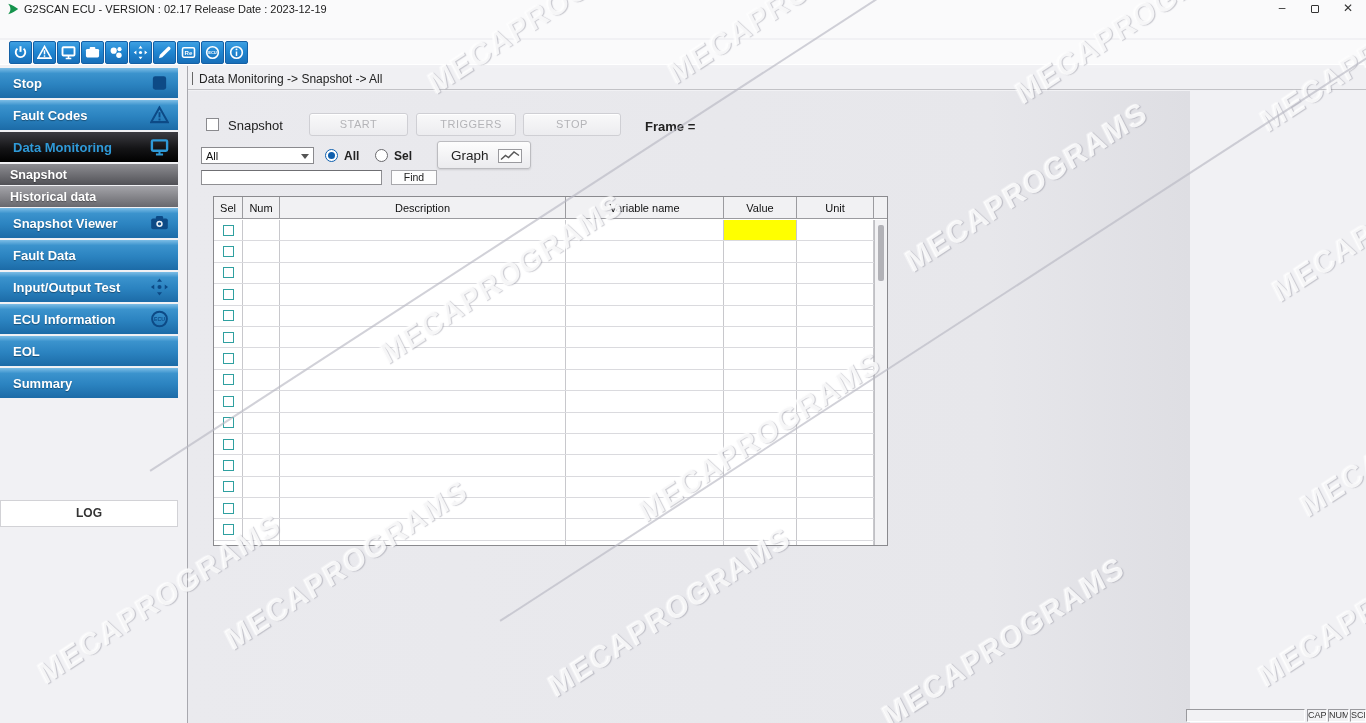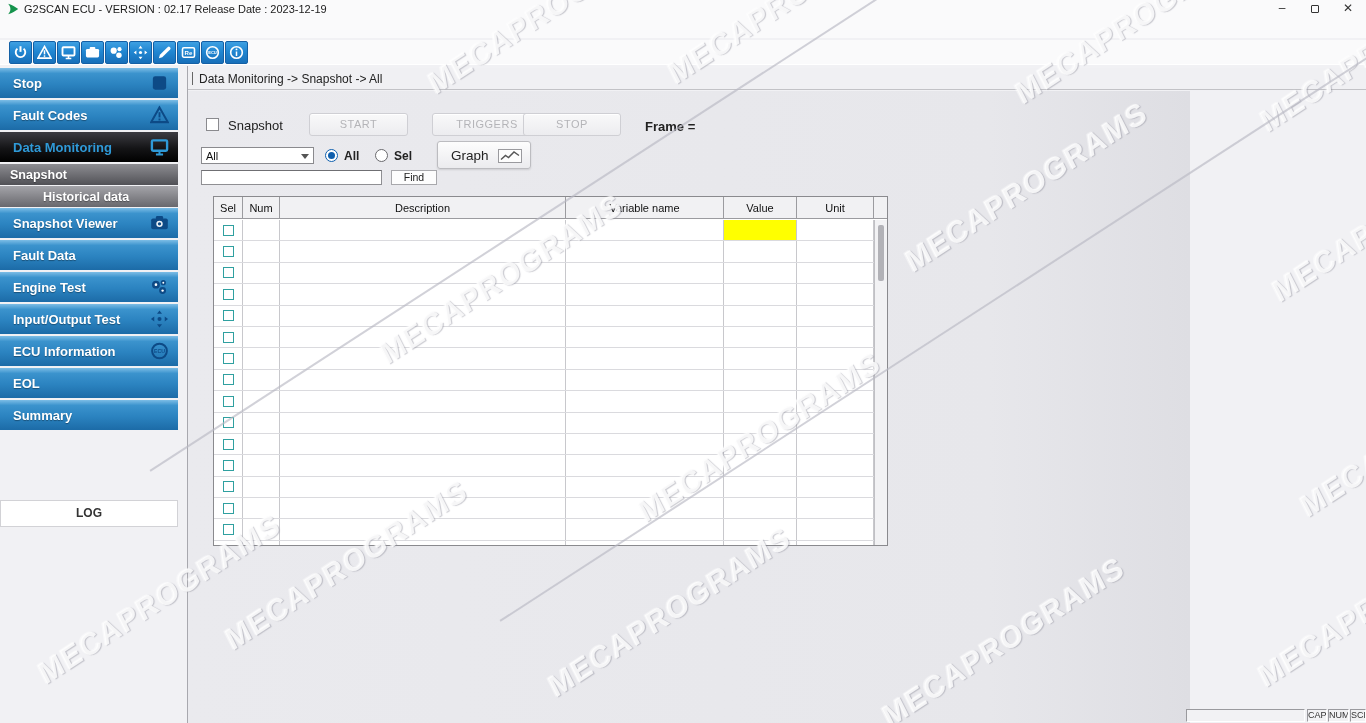--- a/index.html
+++ b/index.html
@@ -28,21 +28,21 @@
 
   
   .sidebar { position:absolute; left:0; top:68px; width:178px; }
   .side-item { position:relative; width:178px; height:30px; margin-bottom:2px; display:flex; align-items:center; }
   .side-item .label { padding-left:13px; font-size:13px; font-weight:700; color:#fff; text-shadow:0 1px 1px rgba(0,0,0,.35); }
   .side-item.main { background:linear-gradient(180deg,#7cbde6 0%,#3b93cd 18%,#2b83c0 55%,#1c6ba7 100%); }
   .side-item.active { background:linear-gradient(180deg,#3c3c42 0%,#141416 55%,#000 100%); }
   .side-item.active .label { color:#2f9ad8; text-shadow:none; }
   .side-item.sub-active, .side-item.sub { height:21px; margin-bottom:1px; }
   .side-item.sub-active { background:linear-gradient(180deg,#8d8d92 0%,#515156 100%); }
-  .side-item.sub { background:linear-gradient(180deg,#a4a4a9 0%,#68686d 100%);padding-left:33px; }
+  .side-item.sub { background:linear-gradient(180deg,#a4a4a9 0%,#68686d 100%); }
   .side-item.sub .label, .side-item.sub-active .label { font-size:12.5px; padding-left:10px; }
   .side-icon { position:absolute; right:9px; top:50%; transform:translateY(-50%); width:19px; height:19px; color:#0d4a86; }
   .side-item.active .side-icon { color:#2f9ad8; }
   .side-icon svg { width:19px; height:19px; }
   .log-btn { position:absolute; left:0; top:432px; width:178px; height:27px; background:#fff; border:1px solid #d2d2d6;
     text-align:center; line-height:25px; font-size:12px; color:#333; }
   .vdivider { position:absolute; left:187px; top:66px; width:1px; height:657px; background:#a8a8ae; }
 
   
   .breadcrumb { position:absolute; left:188px; top:68px; width:1178px; height:22px; background:#f0f0f3; border-bottom:1px solid #c2c2c6; }
@@ -52,21 +52,21 @@
   
   .panel { position:absolute; left:188px; top:91px; width:1002px; height:632px;
     background:linear-gradient(90deg,#eaeaee 0%,#e7e7eb 80%,#dedee3 100%); }
 
   .chk { border:1px solid #8a8a8e; background:#fff; }
   .snapshot-chk { position:absolute; left:18px; top:27px; width:13px; height:13px; }
   .snapshot-label { position:absolute; left:40px; top:27px; font-size:13px; color:#222; }
   .gray-btn { position:absolute; top:22px; height:23px; border:1px solid #cfcfd4; border-radius:3px;
     background:linear-gradient(180deg,#f9f9fa 0%,#ececef 100%); box-shadow:inset 0 1px 0 #fff;
     text-align:center; font-size:11px; color:#b4b4b8; letter-spacing:.5px; line-height:21px; }
-  .btn-start { left:121px; width:99px; } .btn-triggers { left:244px; width:100px;padding-left:10px; } .btn-stop { left:335px; width:98px; }
+  .btn-start { left:121px; width:99px; } .btn-triggers { left:228px; width:100px;padding-left:10px; } .btn-stop { left:335px; width:98px; }
   .frame-label { position:absolute; left:457px; top:28px; font-size:13px; font-weight:600; color:#222; }
 
   .dropdown { position:absolute; left:13px; top:56px; width:113px; height:17px; background:#fff; border:1px solid #8a8a8e; }
   .dd-value { position:absolute; left:4px; top:2px; font-size:11px; color:#111; }
   .dd-chev { position:absolute; right:4px; top:6px; width:0; height:0; border-left:4px solid transparent; border-right:4px solid transparent; border-top:5px solid #555; }
   .radio { position:absolute; width:13px; height:13px; border-radius:50%; background:#fff; border:1px solid #6a6a6e; }
   .radio.sel { border-color:#0f5fae; }
   .radio.sel::after { content:""; position:absolute; left:2px; top:2px; width:7px; height:7px; border-radius:50%; background:#0f5fae; }
   .radio-all { left:137px; top:58px; } .radio-sel { left:187px; top:58px; }
   .radio-lb { position:absolute; top:58px; font-size:12px; font-weight:700; color:#222; }
@@ -250,31 +250,20 @@
       <span class="label">Snapshot Viewer</span>
       <span class="side-icon"><svg viewBox="0 0 16 16">
           <rect x="1" y="4.2" width="14" height="9" rx="1.5" fill="currentColor"></rect>
           <rect x="5" y="2.2" width="6" height="3.2" rx="1" fill="currentColor"></rect>
           <circle cx="8" cy="8.7" r="2.7" fill="#fff" opacity=".92"></circle>
           <circle cx="8" cy="8.7" r="1.4" fill="currentColor"></circle>
         </svg></span>
     </div>
     <div class="side-item main">
       <span class="label">Fault Data</span>
-    </div>
-    <div class="side-item main">
-      <span class="label">Engine Test</span>
-      <span class="side-icon"><svg viewBox="0 0 16 16">
-          <circle cx="5" cy="6" r="3.3" fill="currentColor"></circle>
-          <circle cx="11.2" cy="4.4" r="2.2" fill="currentColor"></circle>
-          <circle cx="10.6" cy="11" r="2.9" fill="currentColor"></circle>
-          <circle cx="5" cy="6" r="1.1" fill="#fff"></circle>
-          <circle cx="11.2" cy="4.4" r=".8" fill="#fff"></circle>
-          <circle cx="10.6" cy="11" r="1" fill="#fff"></circle>
-        </svg></span>
     </div>
     <div class="side-item main">
       <span class="label">Input/Output Test</span>
       <span class="side-icon"><svg viewBox="0 0 16 16">
           <path d="M8 .8l2.1 2.8H5.9z" fill="currentColor"></path>
           <path d="M8 15.2l-2.1-2.8h4.2z" fill="currentColor"></path>
           <path d="M.8 8l2.8-2.1v4.2z" fill="currentColor"></path>
           <path d="M15.2 8l-2.8 2.1V5.9z" fill="currentColor"></path>
           <circle cx="8" cy="8" r="1.7" fill="currentColor"></circle>
         </svg></span>

